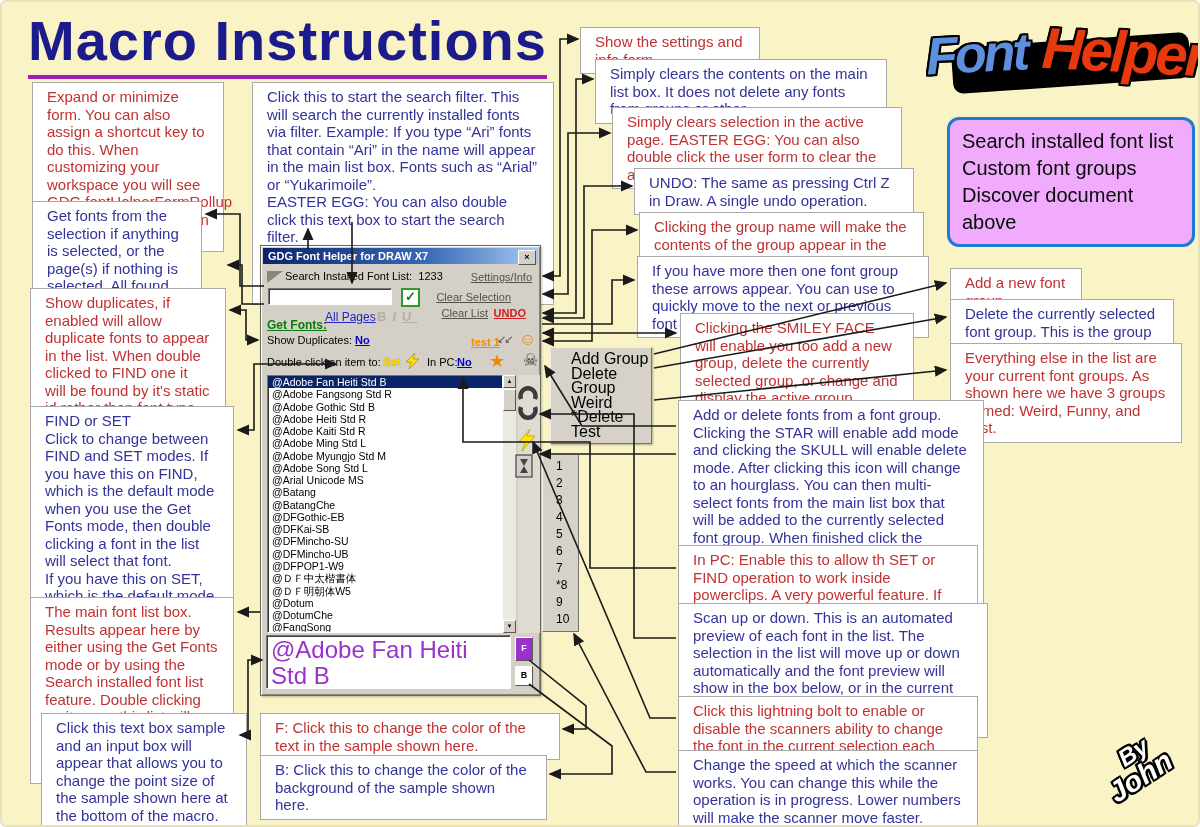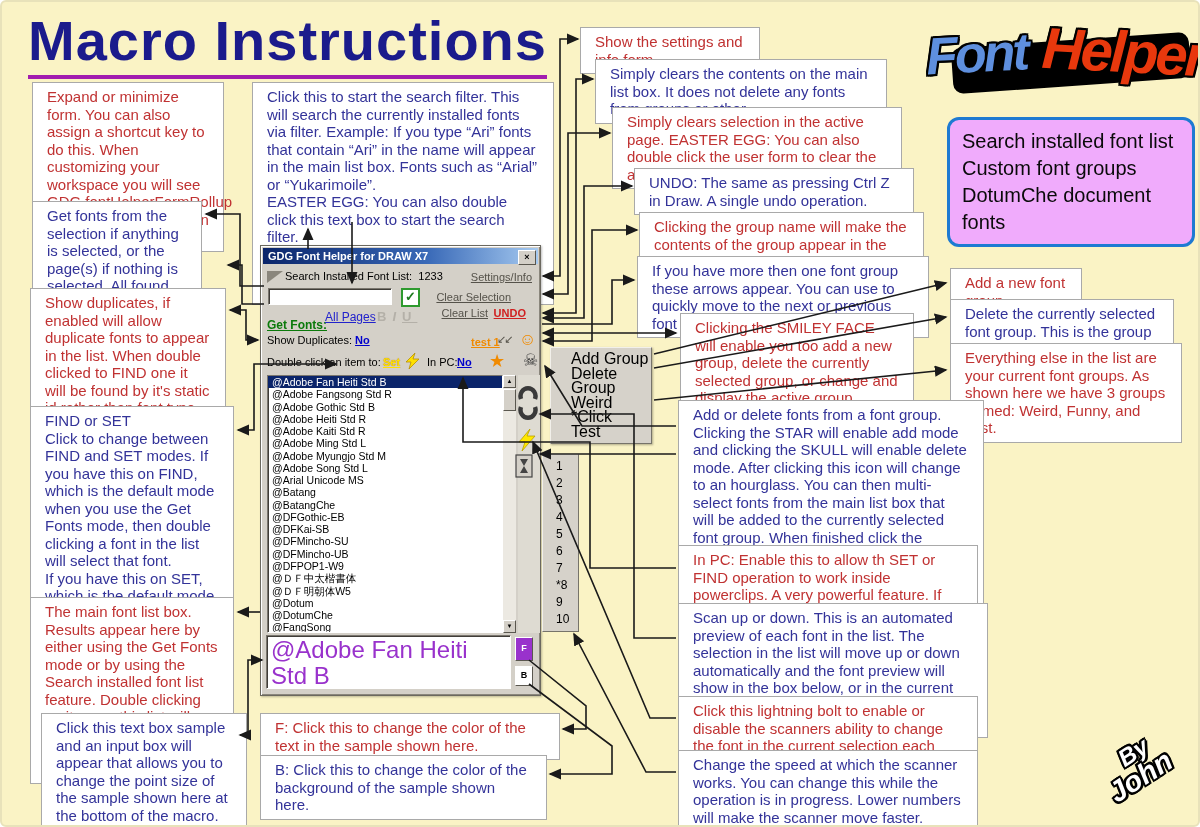--- a/index.html
+++ b/index.html
@@ -89,21 +89,21 @@
   <h1 class="h-title">Macro Instructions</h1>
 
   <div class="logo">
     <div class="blob"></div>
     <span class="logo-font outl">Font</span>
     <span class="logo-helper outl">Helper</span>
   </div>
   <div class="tagline">
     <div>Search installed font list</div>
     <div>Custom font groups</div>
-    <div>DotumChe document fonts</div>
+    <div>Discover document above</div>
   </div>
   <div class="byline outl">
     <span class="l1">By</span>
     <span class="l2">John</span>
   </div>
 
   <div class="co red" style="left:30px;top:80px;width:192px;"><span>Expand or minimize form. You can also assign a shortcut key to do this. When customizing your workspace you will see GDG.fontHelperFormRollup to which you can add an icon or shortcut key.</span></div>
   <div class="co blue" style="left:30px;top:199px;width:170px;"><span>Get fonts from the selection if anything is selected, or the page(s) if nothing is selected. All found fonts will appear in the main list box.</span></div>
   <div class="co red" style="left:28px;top:286px;width:196px;"><span>Show duplicates, if enabled will allow duplicate fonts to appear in the list. When double clicked to FIND one it will be found by it's static id rather than font type. This allows the user to select items on the page that are the same font individually.</span></div>
   <div class="co blue" style="left:28px;top:404px;width:204px;"><span>FIND or SET
@@ -130,21 +130,21 @@
   <div class="co blue" style="left:676px;top:601px;width:310px;"><span>Scan up or down. This is an automated preview of each font in the list. The selection in the list will move up or down automatically and the font preview will show in the box below, or in the current selection if you have it enabled to do so. See next icon description below.</span></div>
   <div class="co red" style="left:676px;top:694px;width:300px;"><span>Click this lightning bolt to enable or disable the scanners ability to change the font in the current selection each time it moves in the list.</span></div>
   <div class="co blue" style="left:676px;top:748px;width:300px;"><span>Change the speed at which the scanner works. You can change this while the operation is in progress. Lower numbers will make the scanner move faster.</span></div>
   <div class="co red" style="left:258px;top:711px;width:300px;"><span>F: Click this to change the color of the text in the sample shown here.</span></div>
   <div class="co blue" style="left:258px;top:753px;width:287px;"><span>B: Click this to change the color of the background of the sample shown here.</span></div>
 
   <div class="menu" id="menu">
       <div class="menu-item">Add Group</div>
       <div class="menu-item">Delete Group</div>
       <div class="menu-item">Weird</div>
-      <div class="menu-item">*Click</div>
+      <div class="menu-item">*Delete</div>
       <div class="menu-item">Test</div>
     </div>
 
   <div class="speed" id="speed">
       <div class="speed-item">1</div>
       <div class="speed-item">2</div>
       <div class="speed-item">3</div>
       <div class="speed-item">4</div>
       <div class="speed-item">5</div>
       <div class="speed-item">6</div>

